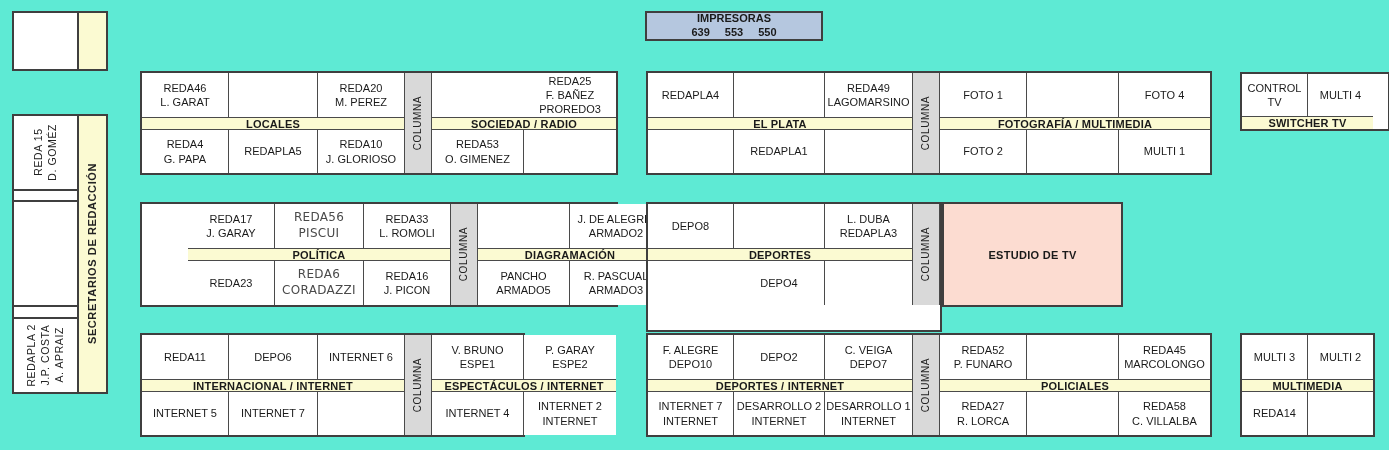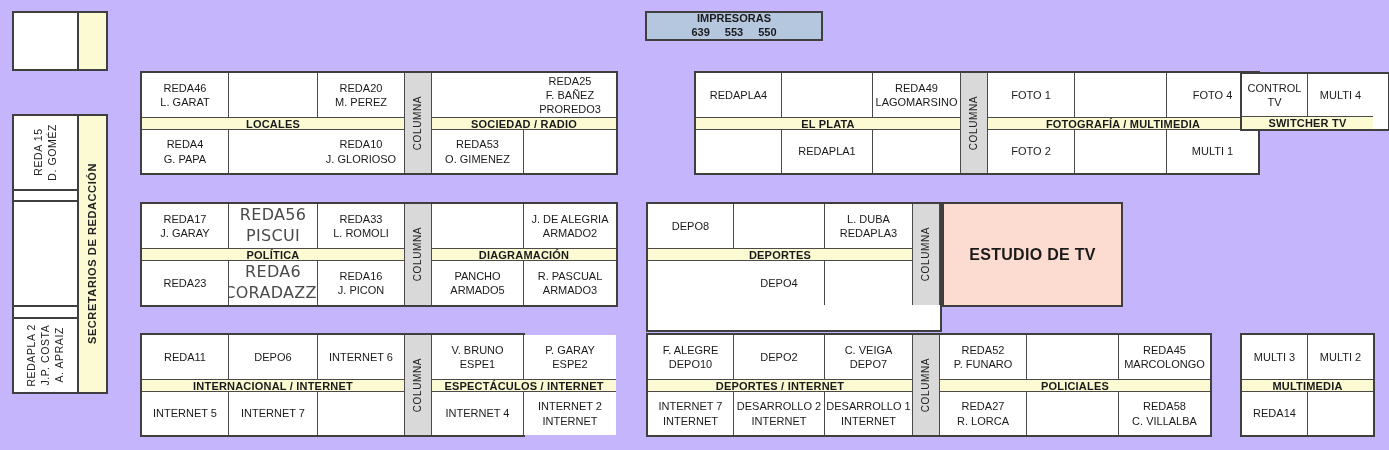--- a/index.html
+++ b/index.html
@@ -1,31 +1,31 @@
 <!DOCTYPE html>
 <html><head>
 <meta charset="utf-8">
 <style>
   html,body{margin:0;padding:0;background:#ffffff;}
   #canvas{
-    position:relative;width:1389px;height:450px;background:#c4b5fd;overflow:hidden;
+    position:relative;width:1389px;height:450px;background:#5eead4;overflow:hidden;
     font-family:"Liberation Sans", sans-serif;color:#1a1a1a;
   }
   .grp{
     position:absolute;display:grid;background:#ffffff;
     border:2px solid #3f3f3f;box-sizing:border-box;
   }
   .cell{
     border-right:1px solid #4a4a4a;
     display:flex;align-items:center;justify-content:center;
     text-align:center;font-size:11px;line-height:1.3;
     white-space:pre-line;overflow:hidden;background:#ffffff;
   }
   .cell.last,.cell.nbr{border-right:none;}
-  .cell.alt{font-family:"DejaVu Sans",sans-serif;font-size:16px;color:#4a4a4a;letter-spacing:.3px;}
+  .cell.alt{font-family:"DejaVu Sans",sans-serif;font-size:12px;color:#4a4a4a;letter-spacing:.3px;}
   .band{
     background:#fbfad2;border-top:1px solid #4a4a4a;border-bottom:1px solid #4a4a4a;
     display:flex;align-items:center;justify-content:center;
     font-weight:bold;font-size:11px;letter-spacing:.2px;white-space:nowrap;overflow:hidden;
   }
   .band.no-bb{border-bottom:none;}
   .colstrip{
     background:#d9d9d9;border-left:1px solid #4a4a4a;border-right:1px solid #4a4a4a;
     display:flex;align-items:center;justify-content:center;z-index:2;
   }
@@ -37,21 +37,21 @@
   .box{
     position:absolute;background:#ffffff;border:2px solid #3f3f3f;box-sizing:border-box;
     display:flex;align-items:center;justify-content:center;overflow:hidden;
   }
   .box.yellow{background:#fbfad2;}
   .box .vtext{font-size:10.5px;}
   .box .vtext.bold{font-weight:bold;font-size:11px;}
   #studio{
     position:absolute;background:#fcdcd1;border:2px solid #3f3f3f;box-sizing:border-box;
     display:flex;align-items:center;justify-content:center;
-    font-weight:bold;font-size:16px;letter-spacing:.3px;
+    font-weight:bold;font-size:11px;letter-spacing:.3px;
   }
   #printers{
     position:absolute;left:645px;top:11px;width:178px;height:30px;
     background:#b5c7df;border:2px solid #3f3f3f;box-sizing:border-box;
     display:flex;flex-direction:column;align-items:center;justify-content:center;
     font-weight:bold;font-size:11px;line-height:1.25;
   }
   #printers .nums{word-spacing:12px;}
 </style>
 </head>
@@ -92,28 +92,29 @@
     <div class="cell last" style="grid-area:1/6">REDA25
 F. BAÑEZ
 PROREDO3</div>
     <div class="band" style="grid-area:2/1/3/4">LOCALES</div>
     <div class="band" style="grid-area:2/5/3/7">SOCIEDAD / RADIO</div>
     <div class="colstrip" style="grid-area:1/4/4/5">
       <span class="vtext">COLUMNA</span>
     </div>
     <div class="cell" style="grid-area:3/1">REDA4
 G. PAPA</div>
+    <div class="cell" style="grid-area:3/2">REDAPLA5</div>
     <div class="cell nbr" style="grid-area:3/3">REDA10
 J. GLORIOSO</div>
     <div class="cell" style="grid-area:3/5">REDA53
 O. GIMENEZ</div>
     <div class="cell last" style="grid-area:3/6"></div>
   </div>
 
-  <div class="grp" style="left:646px;top:71px;width:566px;height:104px;grid-template-columns:86px 91px 87px 28px 87px 92px 91px;grid-template-rows:44px 13px 43px;margin-left:48px;">
+  <div class="grp" style="left:646px;top:71px;width:566px;height:104px;grid-template-columns:86px 91px 87px 28px 87px 92px 91px;grid-template-rows:44px 13px 43px;">
     <div class="cell" style="grid-area:1/1">REDAPLA4</div>
     <div class="cell" style="grid-area:1/2"></div>
     <div class="cell nbr" style="grid-area:1/3">REDA49
 LAGOMARSINO</div>
     <div class="cell" style="grid-area:1/5">FOTO 1</div>
     <div class="cell" style="grid-area:1/6"></div>
     <div class="cell last" style="grid-area:1/7">FOTO 4</div>
     <div class="band" style="grid-area:2/1/3/4">EL PLATA</div>
     <div class="band" style="grid-area:2/5/3/8">FOTOGRAFÍA / MULTIMEDIA</div>
     <div class="colstrip" style="grid-area:1/4/4/5">
@@ -126,21 +127,21 @@
     <div class="cell" style="grid-area:3/6"></div>
     <div class="cell last" style="grid-area:3/7">MULTI 1</div>
   </div>
 
   <div class="grp" style="left:1240px;top:72px;width:150px;height:59px;grid-template-columns:66px 65px;grid-template-rows:42px 13px;">
     <div class="cell" style="grid-area:1/1">CONTROL TV</div>
     <div class="cell last" style="grid-area:1/2">MULTI 4</div>
     <div class="band no-bb" style="grid-area:2/1/3/3">SWITCHER TV</div>
   </div>
 
-  <div class="grp" style="left:140px;top:202px;width:478px;height:105px;grid-template-columns:87px 89px 86px 28px 92px 92px;grid-template-rows:44px 13px 44px;">
+  <div class="grp" style="left:140px;top:202px;width:478px;height:105px;grid-template-columns:87px 89px 86px 28px 92px 92px;grid-template-rows:44px 13px 44px;padding-left:46px;">
     <div class="cell" style="grid-area:1/1">REDA17
 J. GARAY</div>
     <div class="cell alt" style="grid-area:1/2">REDA56
 PISCUI</div>
     <div class="cell nbr" style="grid-area:1/3">REDA33
 L. ROMOLI</div>
     <div class="cell" style="grid-area:1/5"></div>
     <div class="cell last" style="grid-area:1/6">J. DE ALEGRIA
 ARMADO2</div>
     <div class="band" style="grid-area:2/1/3/4">POLÍTICA</div>

